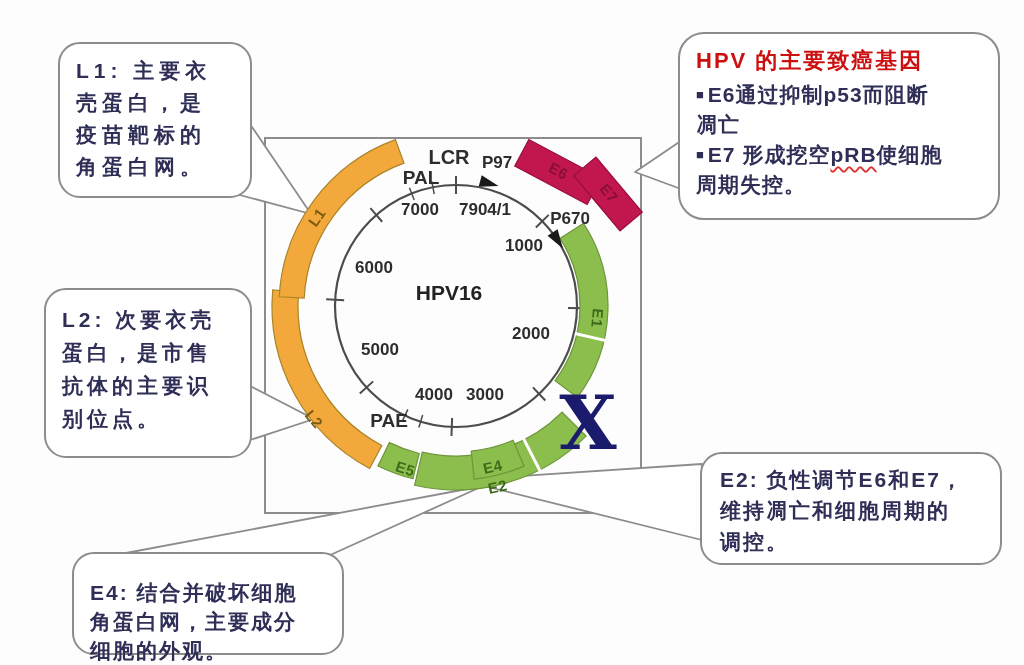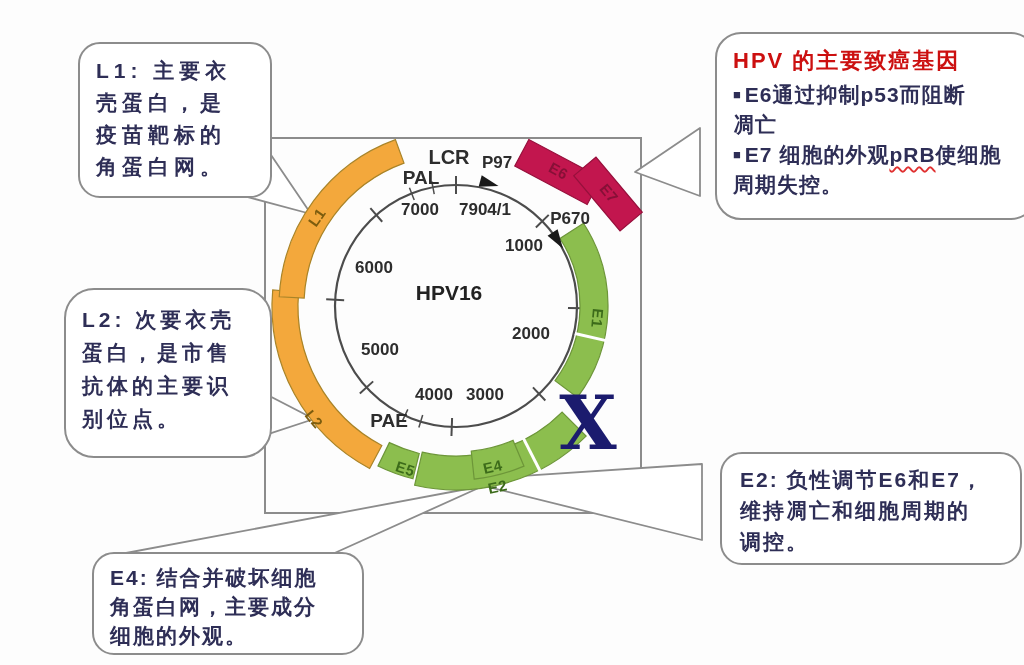--- a/index.html
+++ b/index.html
@@ -7,32 +7,32 @@
     width:1024px;height:665px;position:relative;overflow:hidden;
     background:#fdfdfd;
     font-family:"Liberation Sans",sans-serif;
   }
   #stage{position:absolute;left:0;top:0;width:1024px;height:665px;}
   svg#map{position:absolute;left:0;top:0;z-index:1;}
 
   .bubble{
     position:absolute;z-index:3;
     background:#ffffff;border:2px solid #8c8c8c;border-radius:22px;
-    color:#2e2e56;font-weight:700;box-sizing:border-box;margin-left:20px;
+    color:#2e2e56;font-weight:700;box-sizing:border-box;
   }
   .bubble .line{white-space:nowrap;}
   .b-l1{left:58px;top:42px;width:194px;height:156px;padding:11px 12px 8px 16px;
         font-size:21px;line-height:32px;letter-spacing:5px;}
   .b-l2{left:44px;top:288px;width:208px;height:170px;padding:13px 10px 8px 16px;
-        font-size:21px;line-height:33px;letter-spacing:4px;border-radius:30px;}
-  .b-e4{left:72px;top:552px;width:272px;height:103px;padding:9px 10px 6px 16px;
+        font-size:21px;line-height:33px;letter-spacing:4px;}
+  .b-e4{left:72px;top:552px;width:272px;height:103px;padding:24px 10px 6px 16px;
         font-size:21px;line-height:29px;letter-spacing:2px;}
   .b-e2{left:700px;top:452px;width:302px;height:113px;padding:10px 10px 6px 18px;
         font-size:21px;line-height:31px;letter-spacing:2px;}
-  .b-hpv{left:695px;top:32px;width:322px;height:188px;padding:12px 22px 6px 16px;
+  .b-hpv{left:678px;top:32px;width:322px;height:188px;padding:12px 22px 6px 16px;
         font-size:21px;line-height:30px;letter-spacing:1px;border-radius:26px;}
   .hpv-title{color:#cc1010;font-size:22px;font-weight:700;margin-bottom:4px;letter-spacing:2px;}
   .bullet{white-space:nowrap;}
   .sq{font-size:13px;vertical-align:3px;margin-right:3px;}
   .wavy{text-decoration:underline wavy #e03030 1.5px;text-underline-offset:4px;
         text-decoration-skip-ink:none;}
   #xmark{
     position:absolute;left:548px;top:386px;width:80px;z-index:2;
     font-family:"DejaVu Serif",serif;font-weight:700;font-size:74px;line-height:1;
     color:#1b1b6e;text-align:center;
@@ -126,17 +126,17 @@
     <div class="line">调控。</div>
   </div>
 
   <div class="bubble b-hpv">
     <div class="hpv-title">HPV 的主要致癌基因</div>
     <div class="bullet">
       <span class="sq">■</span><span>E6通过抑制p53而阻断</span>
     </div>
     <div class="line">凋亡</div>
     <div class="bullet">
-      <span class="sq">■</span><span>E7 细胞的外观</span><span class="wavy">pRB</span><span>使细胞</span>
+      <span class="sq">■</span><span>E7 形成挖空</span><span class="wavy">pRB</span><span>使细胞</span>
     </div>
     <div class="line">周期失控。</div>
   </div>
 </div>
 
 </body></html>

